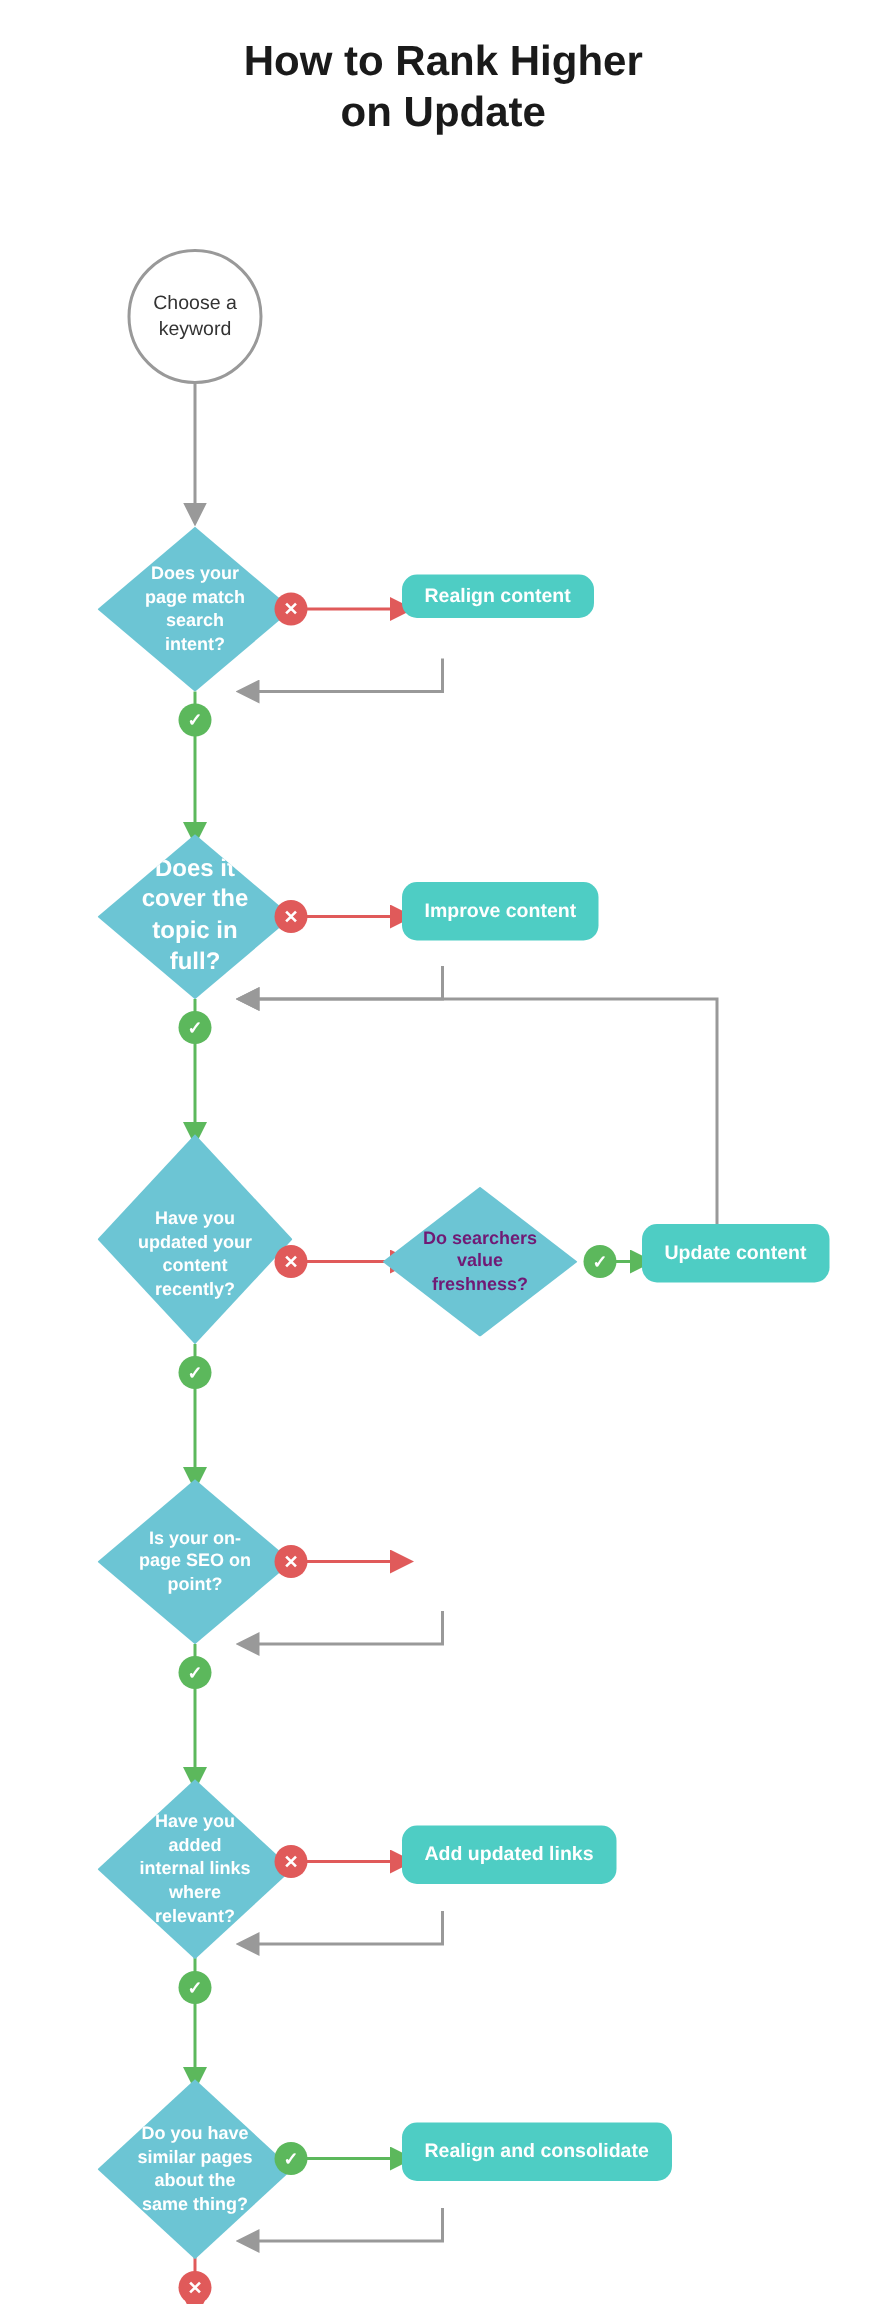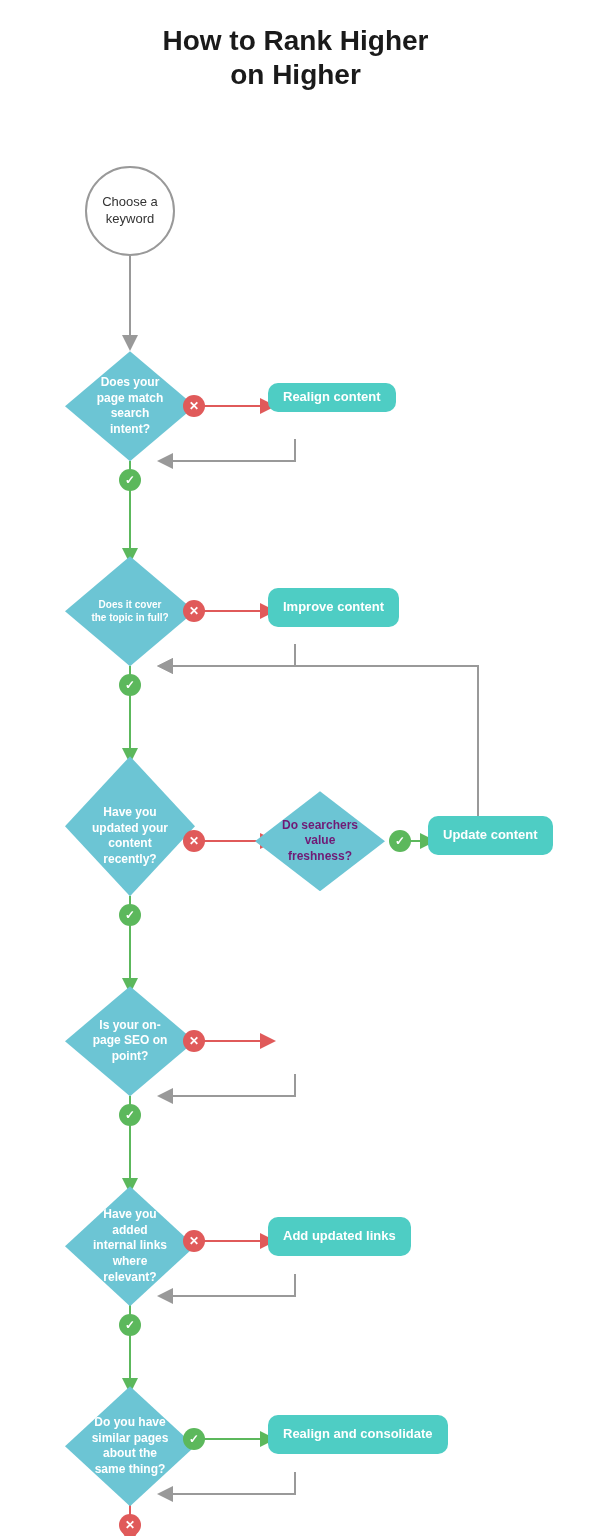--- a/index.html
+++ b/index.html
@@ -60,21 +60,21 @@
 
     .badge-green { background: #5cb85c; }
     .badge-red { background: #e05a5a; }
   </style>
 </head>
 <body>
 
 <div class="page-container">
   <div class="title">
     <span>How to Rank Higher</span><br>
-    <span>on Higher</span>
+    <span>on Update</span>
   </div>
 
   <div class="fc-wrap">
 
     <svg style="position:absolute;top:0;left:0;width:591px;height:1420px;overflow:visible;z-index:1;">
 
       <defs>
         <marker id="arrow-gray" markerWidth="8" markerHeight="8" refX="4" refY="4" orient="auto">
           <path d="M0,0 L0,8 L8,4 z" fill="#999"></path>
         </marker>
@@ -143,21 +143,21 @@
     </div>
 
     <div class="badge badge-green" style="left:119px;top:348px;z-index:20;">✓</div>
 
     <div class="badge badge-red" style="left:183px;top:274px;z-index:20;">✕</div>
 
     <div class="node" style="left:268px;top:262px;background:#4ecdc4;border-radius:10px;padding:6px 15px;font-size:13px;font-weight:600;color:#fff;text-align:center;line-height:1.3;z-index:5;min-width:110px;">
       <span>Realign content</span>
     </div>
 
-    <div class="node" style="left:65px;top:435px;width:130px;height:110px;background:#6cc5d4;clip-path:polygon(50% 0%, 100% 50%, 50% 100%, 0% 50%);display:flex;align-items:center;justify-content:center;text-align:center;font-size:10px;color:#fff;font-weight:600;line-height:1.3;z-index:5;">
+    <div class="node" style="left:65px;top:435px;width:130px;height:110px;background:#6cc5d4;clip-path:polygon(50% 0%, 100% 50%, 50% 100%, 0% 50%);display:flex;align-items:center;justify-content:center;text-align:center;font-size:16px;color:#fff;font-weight:600;line-height:1.3;z-index:5;">
       <span style="width:80px;">Does it
 cover the topic
 in full?</span>
     </div>
 
     <div class="badge badge-green" style="left:119px;top:553px;z-index:20;">✓</div>
 
     <div class="badge badge-red" style="left:183px;top:479px;z-index:20;">✕</div>
 
     <div class="node" style="left:268px;top:467px;background:#4ecdc4;border-radius:10px;padding:11px 15px;font-size:13px;font-weight:700;color:#fff;text-align:center;line-height:1.3;z-index:5;min-width:110px;">

